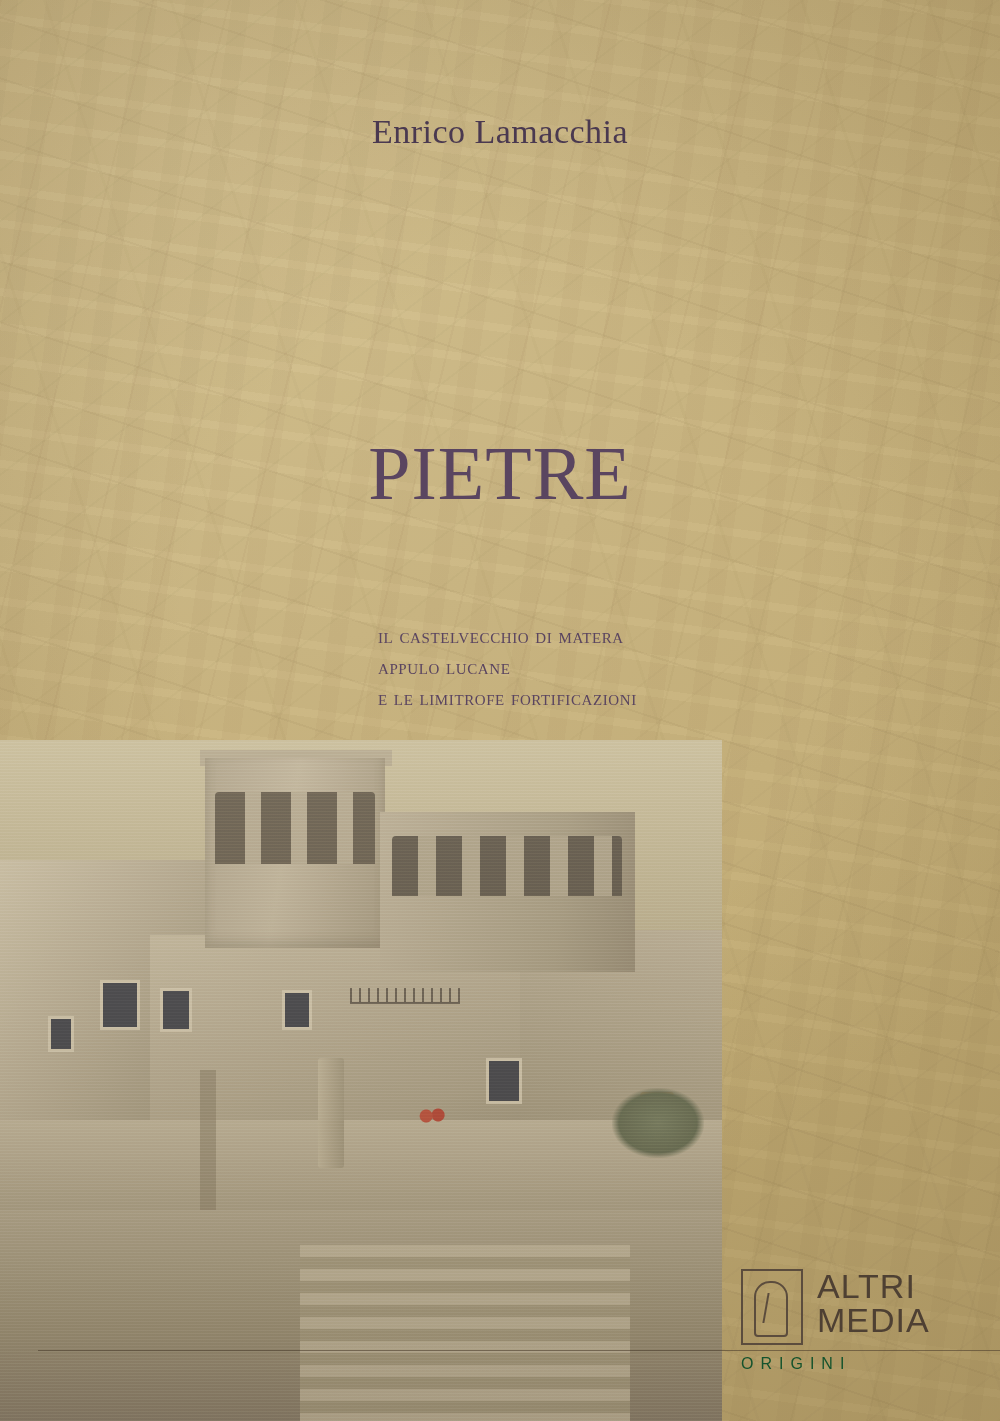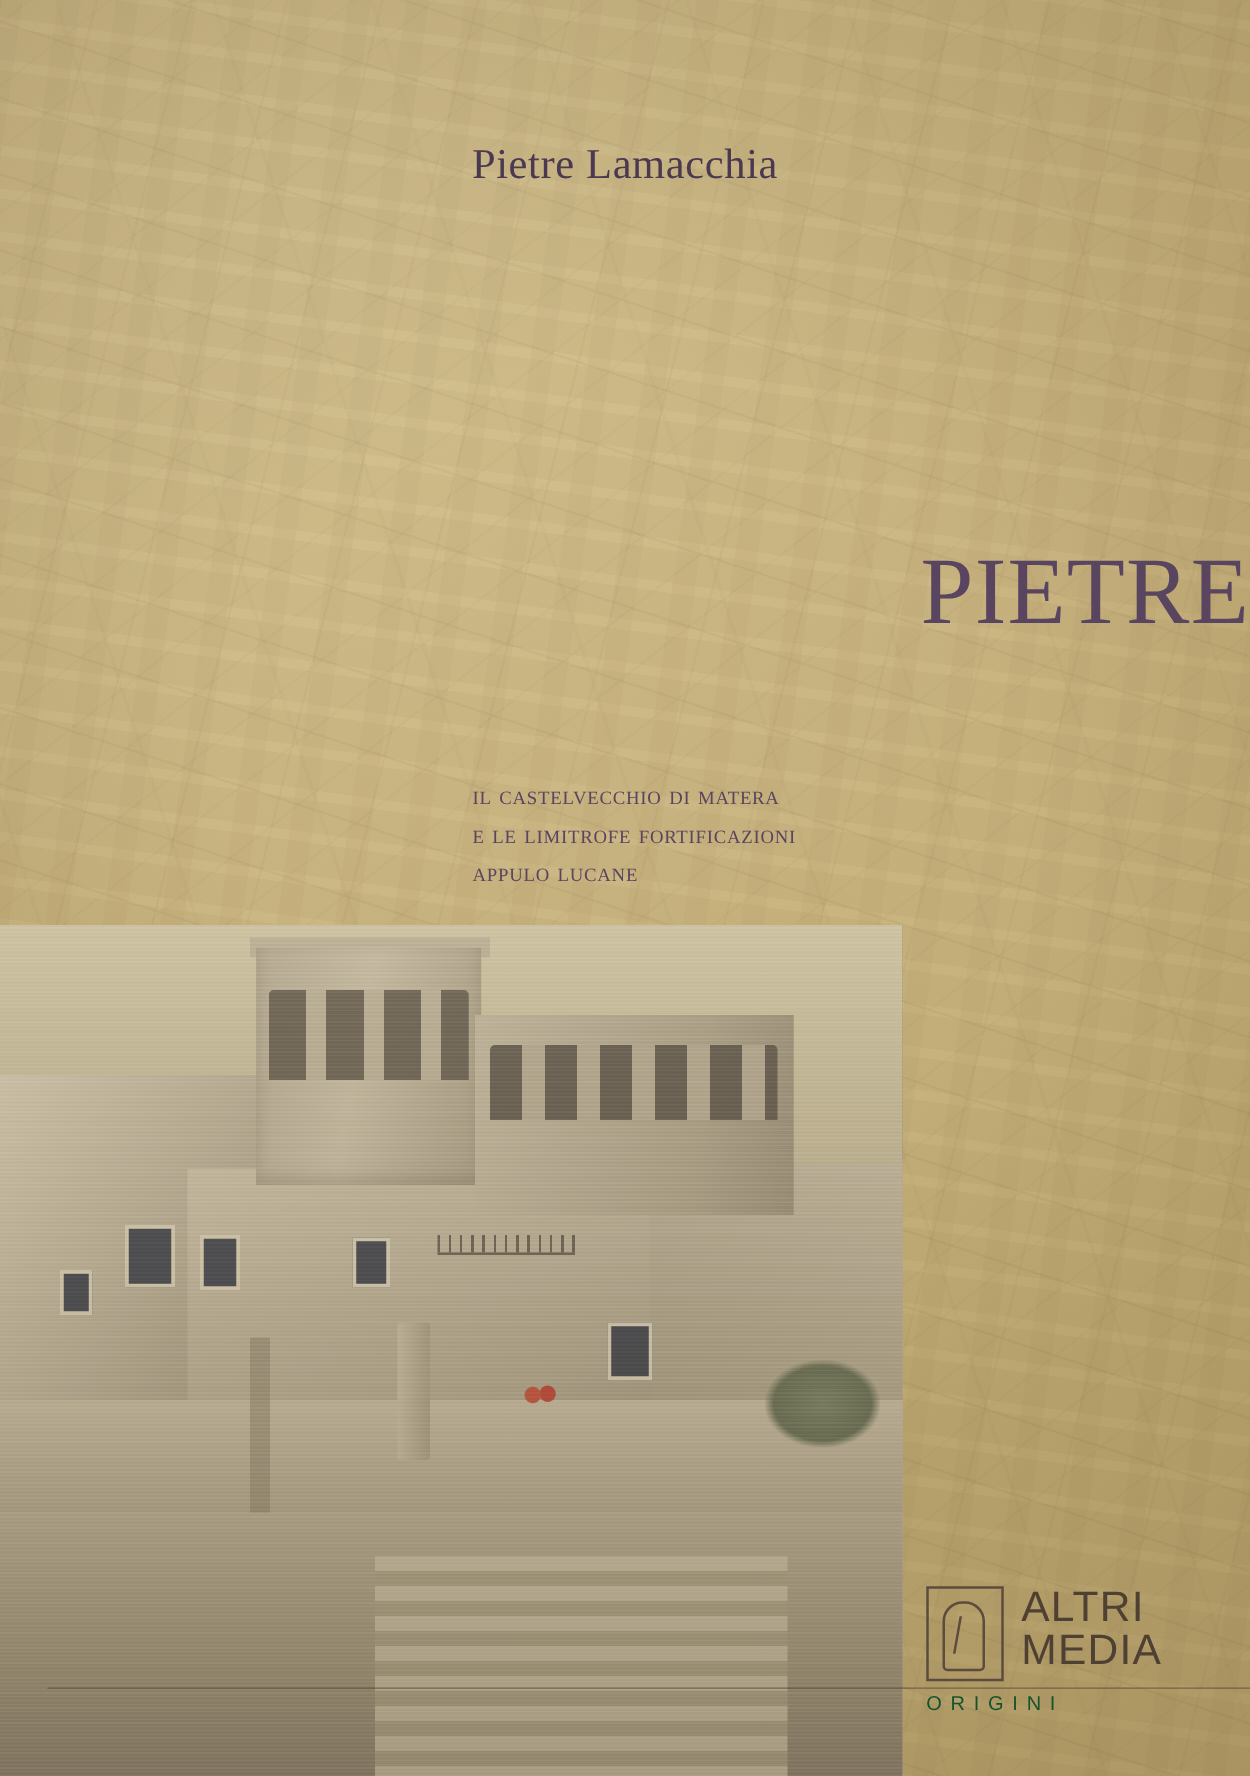--- a/index.html
+++ b/index.html
@@ -74,21 +74,21 @@
   }
   .title-line {
     display: block;
     font-size: 104px;
     line-height: 0.95;
     letter-spacing: 1px;
     font-variant: small-caps;
     text-transform: lowercase;
     font-weight: normal;
   }
-  .title-line.l1 { font-size: 108px; text-align: right; }
+  .title-line.l1 { font-size: 108px; }
   .title-line.l2 { font-size: 108px; margin-top: 8px; }
 
   
   .subtitle {
     position: absolute;
     left: 378px;
     top: 620px;
     color: #5a4560;
     font-size: 22px;
     line-height: 1.42;
@@ -282,30 +282,30 @@
 </head>
 <body>
 
 <div class="cover">
 
   <div class="bg-base"></div>
   <div class="bg-map"></div>
   <div class="bg-blocks"></div>
   <div class="bg-vignette"></div>
 
-  <div class="author">Pietre Lamacchia</div>
+  <div class="author">Enrico Lamacchia</div>
 
   <div class="title">
     <span class="title-line l1">Pietre</span>
   </div>
 
   <div class="subtitle">
     <div>il Castelvecchio di Matera</div>
+    <div>appulo lucane</div>
     <div>e le limitrofe fortificazioni</div>
-    <div>appulo lucane</div>
   </div>
 
   <div class="photo">
     <div class="sky"></div>
     <div class="st mass-left"></div>
     <div class="st mass-mid"></div>
     <div class="st mass-right"></div>
     <div class="st tower-top"></div>
     <div class="st tower"></div>
     <div class="st arch-row"></div>

